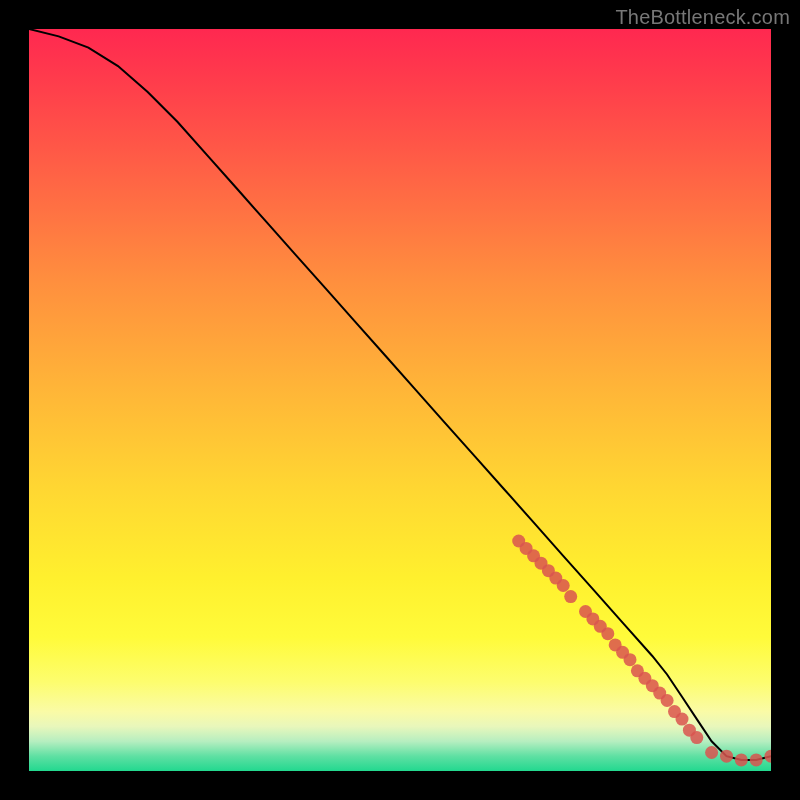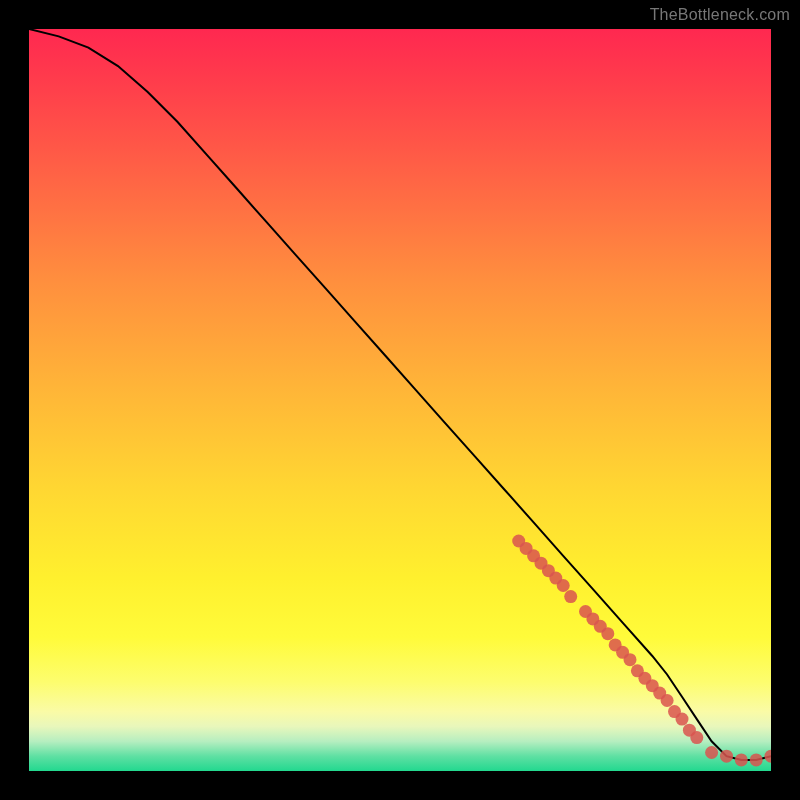--- a/index.html
+++ b/index.html
@@ -45,21 +45,21 @@
       #b6eec0 96%,
       #5fe0a3 98%,
       #22d88f 100%
     );
   }
   .watermark {
     position: absolute;
     top: 6px;
     right: 10px;
     color: #777;
-    font-size: 16px;
+    font-size: 20px;
     font-weight: 500;
     letter-spacing: 0.2px;
     user-select: none;
   }
   svg.curve {
     position: absolute;
     inset: 0;
   }
 </style>
 </head>

